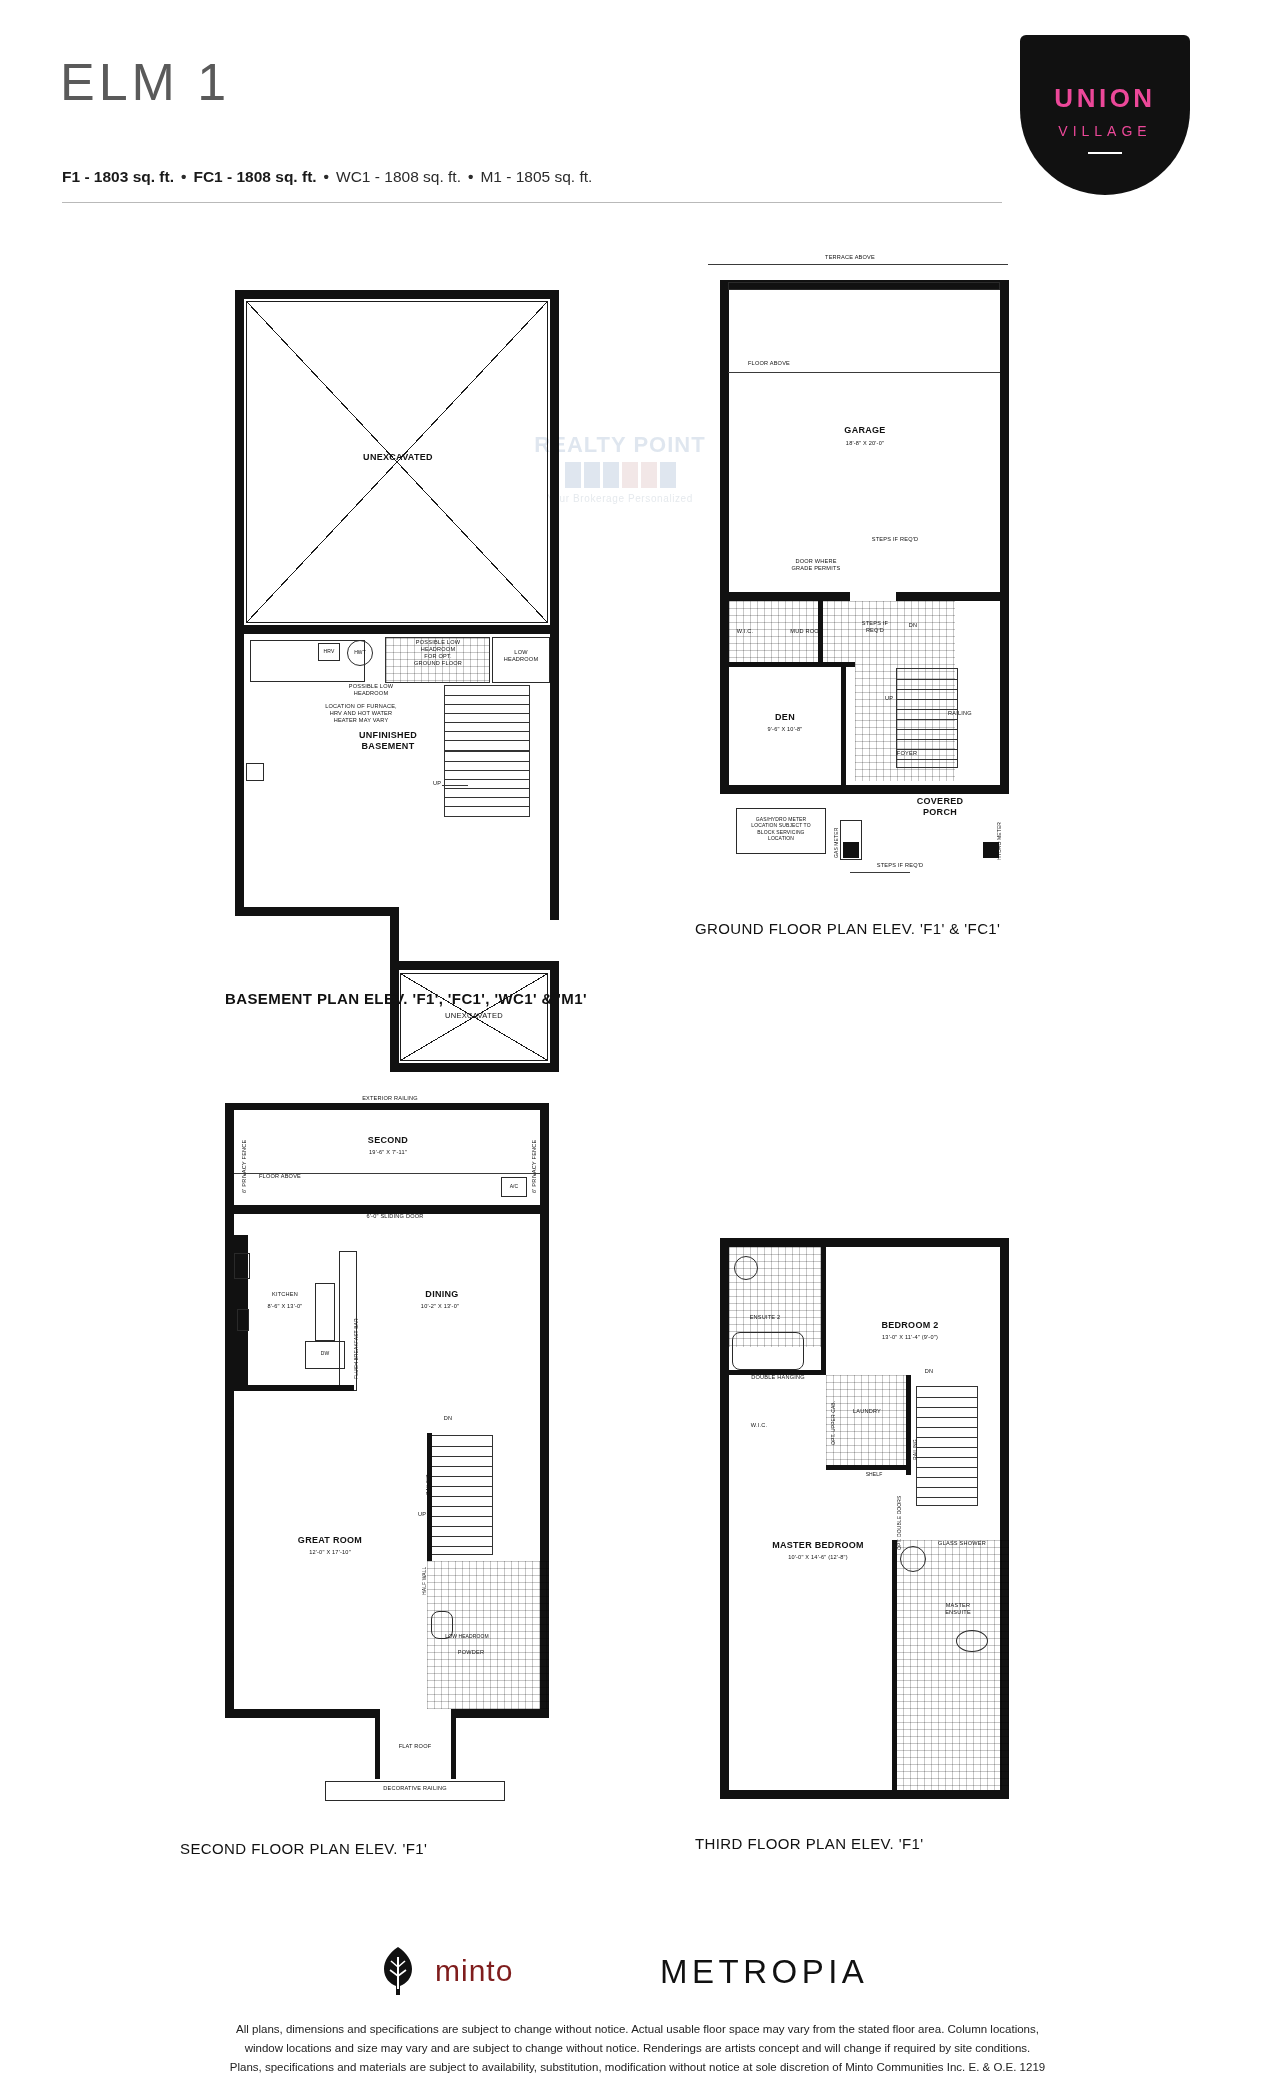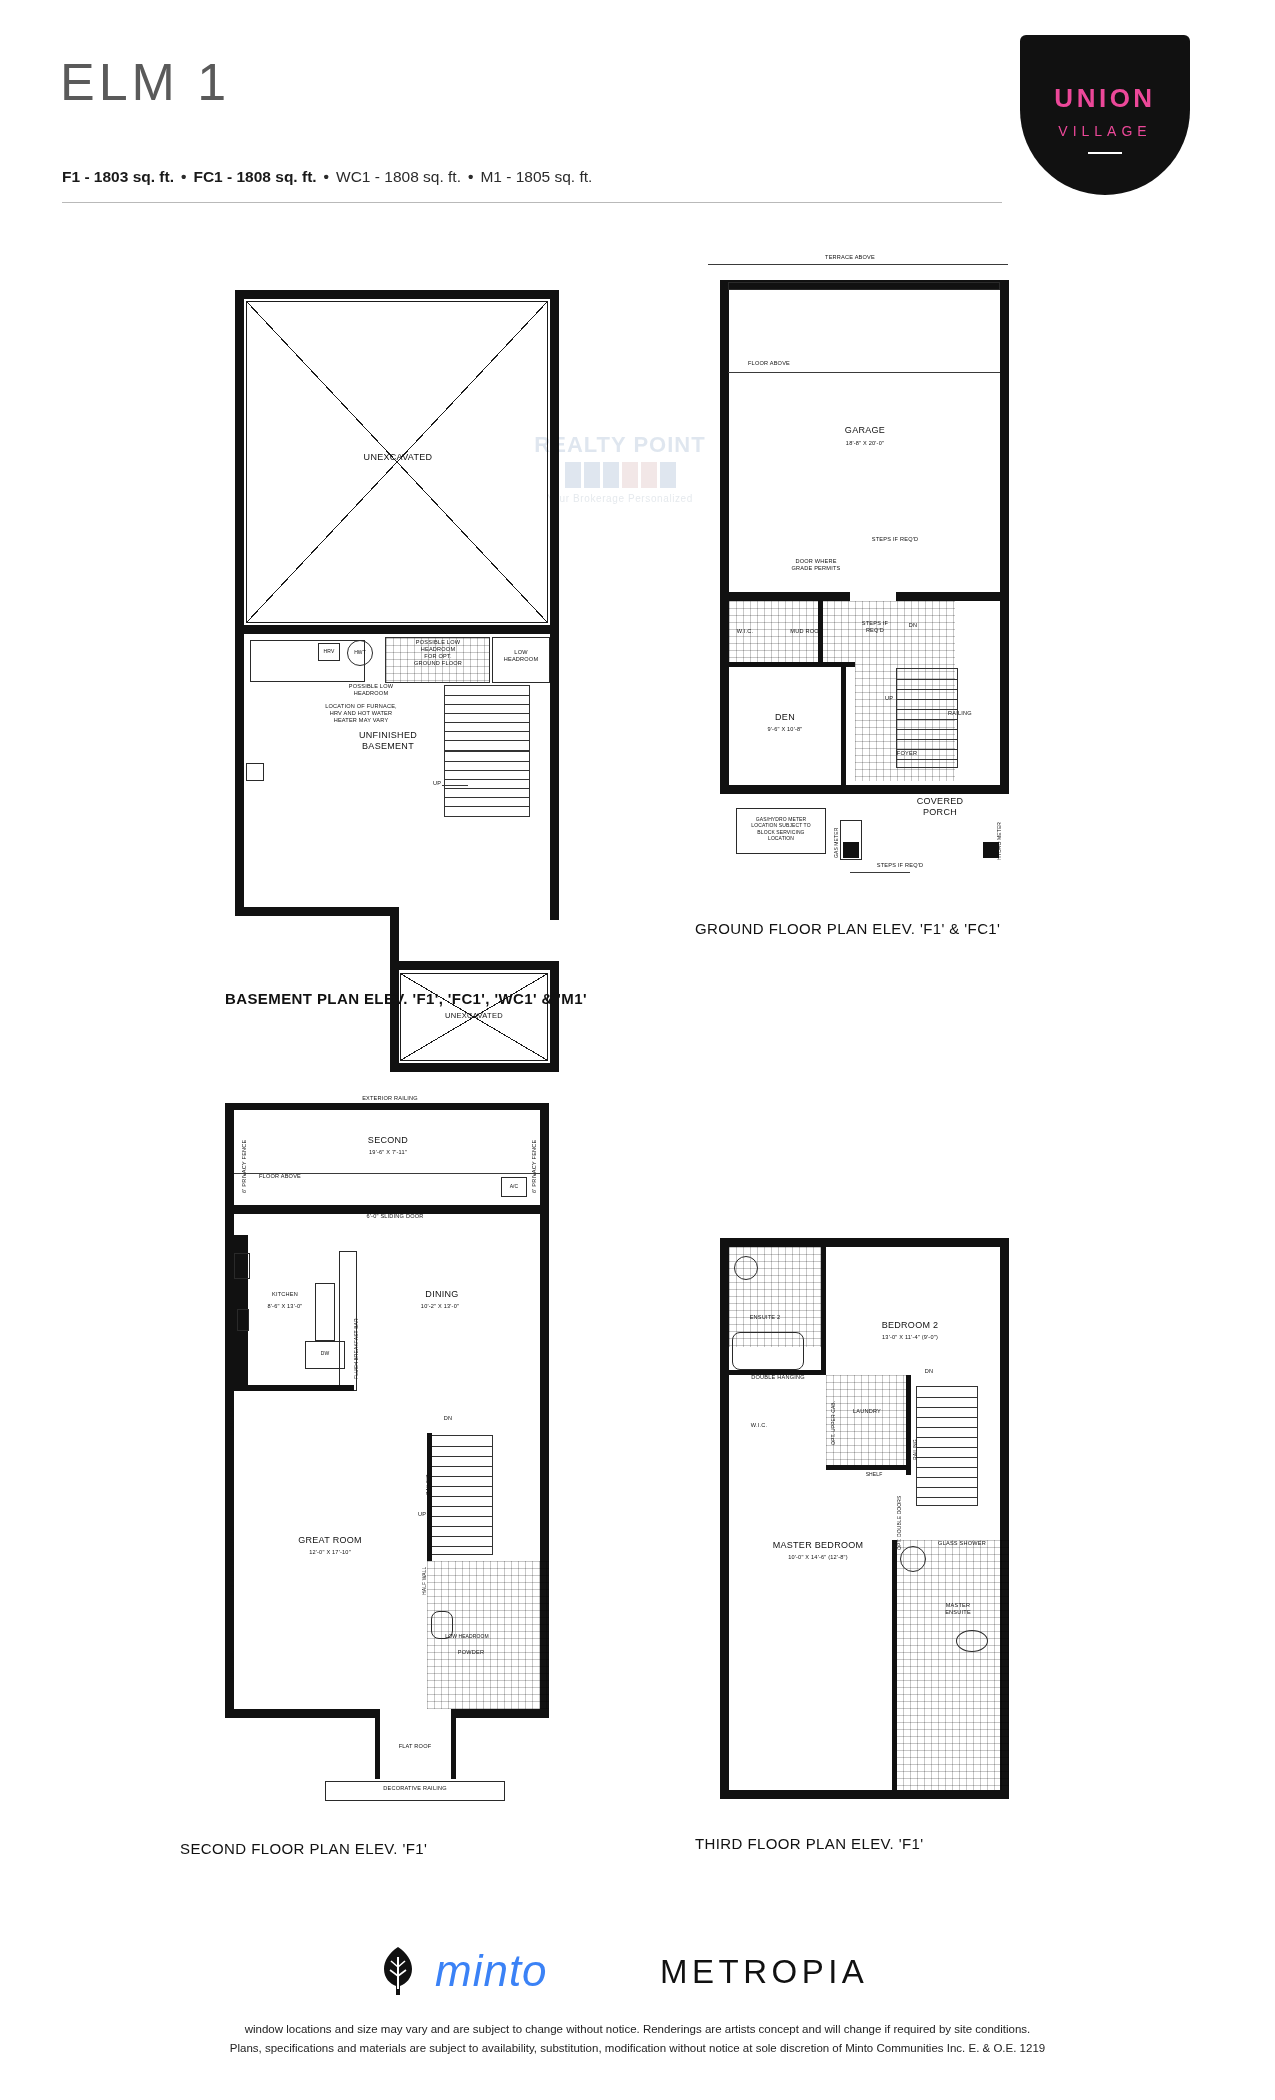--- a/index.html
+++ b/index.html
@@ -50,21 +50,21 @@
   .plan-caption.bold { font-weight:bold; }
 
   
   .wall { position:absolute; background:#111111; }
   .thin { position:absolute; background:#3a3a3a; }
   .outline { position:absolute; border:1px solid #2a2a2a; }
   .lbl {
     position:absolute; font-size:7.5px; letter-spacing:0.3px; color:#111;
     text-align:center; line-height:1.25; white-space:nowrap;
   }
-  .lbl.r { font-size:9px; }
+  .lbl.r { font-size:9px;font-weight:bold; }
   .lbl.tiny { font-size:5.6px; letter-spacing:0.2px; }
   .lbl.tiny2 { font-size:5px; letter-spacing:0.1px; }
   .lbl.vert { transform:rotate(-90deg); transform-origin:left top; }
   .hatch {
     position:absolute;
     background-image:
       linear-gradient(to right, rgba(0,0,0,.22) 1px, transparent 1px),
       linear-gradient(to bottom, rgba(0,0,0,.22) 1px, transparent 1px);
     background-size:7px 7px;
   }
@@ -91,21 +91,21 @@
   }
   .watermark .wm-bars { margin-top:4px; height:26px; display:flex; gap:3px; justify-content:center; }
   .watermark .wm-bars span { width:16px; background:#9fb6cf; }
   .watermark .wm-bars span:nth-child(4){ background:#d9b9b9; }
   .watermark .wm-bars span:nth-child(5){ background:#d9b9b9; }
   .watermark .wm-sub { margin-top:5px; font-size:10px; color:#b0bdc9; letter-spacing:.6px; }
 
   
   .logos { position:absolute; left:0; top:1945px; width:1275px; height:70px; }
   .minto-wrap { position:absolute; left:375px; top:0; display:flex; align-items:center; gap:14px; }
-  .minto-name { font-size:44px; letter-spacing:1px; color:#3b82f6; font-weight:400;font-style:italic; }
+  .minto-name { font-size:30px; letter-spacing:1px; color:#7f1d1d; font-weight:400; }
   .metropia { position:absolute; left:660px; top:8px; font-size:33px; letter-spacing:4.5px; color:#111; }
 
   
   .disclaimer {
     position:absolute; left:0; top:2020px; width:1275px;
     text-align:center; font-size:11.5px; line-height:1.65; color:#222;
   }
 </style>
 </head>
 <body>
@@ -429,15 +429,16 @@
       <path d="M23 2 C14 8 9 16 9 24 C9 33 15 39 21 41 L21 50 L25 50 L25 41 C31 39 37 33 37 24 C37 16 32 8 23 2 Z" fill="#111"></path>
       <path d="M23 12 L23 44" stroke="#fff" stroke-width="2"></path>
       <path d="M23 22 L16 16 M23 22 L30 16 M23 31 L15 25 M23 31 L31 25" stroke="#fff" stroke-width="1.6"></path>
     </svg>
     <span class="minto-name">minto</span>
   </div>
   <div class="metropia">METROPIA</div>
 </div>
 
 <div class="disclaimer">
+  <div>All plans, dimensions and specifications are subject to change without notice. Actual usable floor space may vary from the stated floor area. Column locations,</div>
   <div>window locations and size may vary and are subject to change without notice. Renderings are artists concept and will change if required by site conditions.</div>
   <div>Plans, specifications and materials are subject to availability, substitution, modification without notice at sole discretion of Minto Communities Inc.    E. &amp; O.E. 1219</div>
 </div>
 
 </body></html>

